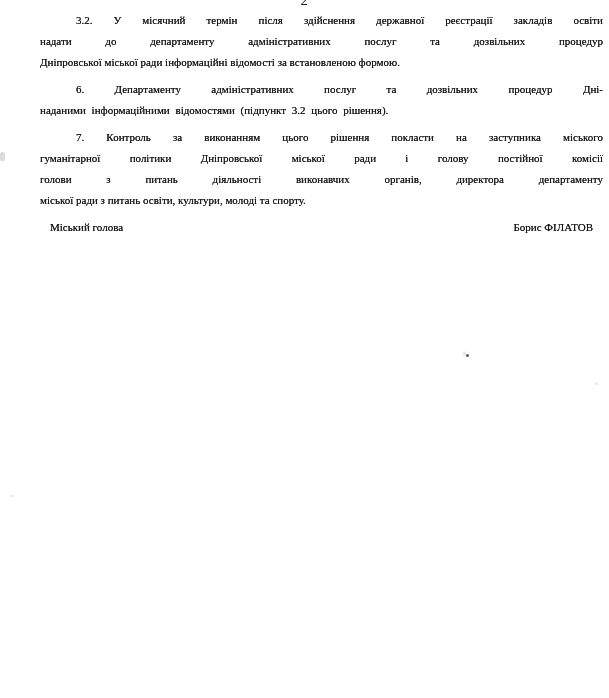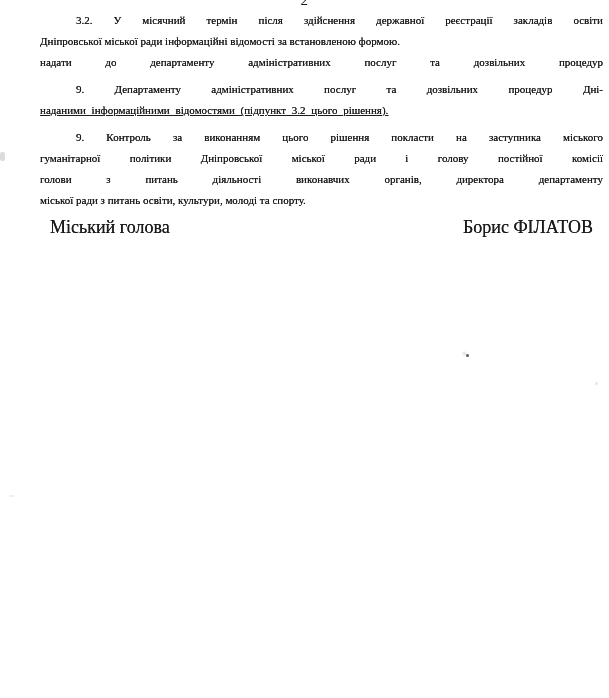--- a/index.html
+++ b/index.html
@@ -45,27 +45,27 @@
     font-size: 11px;
     line-height: 21px;
     height: 21px;
     overflow: hidden;
     text-align: justify;
     text-align-last: justify;
     text-shadow: 0 0 0.5px currentColor; 
   }
   .line.first { text-indent: 36px; }
   .line.last  { text-align-last: left; }
-  .line.spread { word-spacing: 3px; text-decoration: underline; }
+  .line.spread { word-spacing: 3px; }
 
   .signature-row {
     display: flex;
     justify-content: space-between;
     padding: 0 10px 0 10px;
-    font-size: 18px;
+    font-size: 11px;
     line-height: 21px;
     text-shadow: 0 0 0.5px currentColor;
   }
 
   
   .artifact {
     position: absolute;
     border-radius: 50%;
     pointer-events: none;
   }
@@ -78,31 +78,31 @@
 <body>
 
 <div class="page">
 
   <div class="page-number">2</div>
 
   <div class="content">
 
     <div class="paragraph">
       <div class="line first">3.2. У місячний термін після здійснення державної реєстрації закладів освіти</div>
+      <div class="line">надати до департаменту адміністративних послуг та дозвільних процедур</div>
       <div class="line last">Дніпровської міської ради інформаційні відомості за встановленою формою.</div>
-      <div class="line">надати до департаменту адміністративних послуг та дозвільних процедур</div>
     </div>
 
     <div class="paragraph">
-      <div class="line first">9. Департаменту адміністративних послуг та дозвільних процедур Дні-</div>
+      <div class="line first">6. Департаменту адміністративних послуг та дозвільних процедур Дні-</div>
       <div class="line last spread">наданими інформаційними відомостями (підпункт 3.2 цього рішення).</div>
     </div>
 
     <div class="paragraph">
-      <div class="line first">9. Контроль за виконанням цього рішення покласти на заступника міського</div>
+      <div class="line first">7. Контроль за виконанням цього рішення покласти на заступника міського</div>
       <div class="line">гуманітарної політики Дніпровської міської ради і голову постійної комісії</div>
       <div class="line">голови з питань діяльності виконавчих органів, директора департаменту</div>
       <div class="line last">міської ради з питань освіти, культури, молоді та спорту.</div>
     </div>
 
     <div class="signature-row">
       <span>Міський голова</span>
       <span>Борис ФІЛАТОВ</span>
     </div>
 

